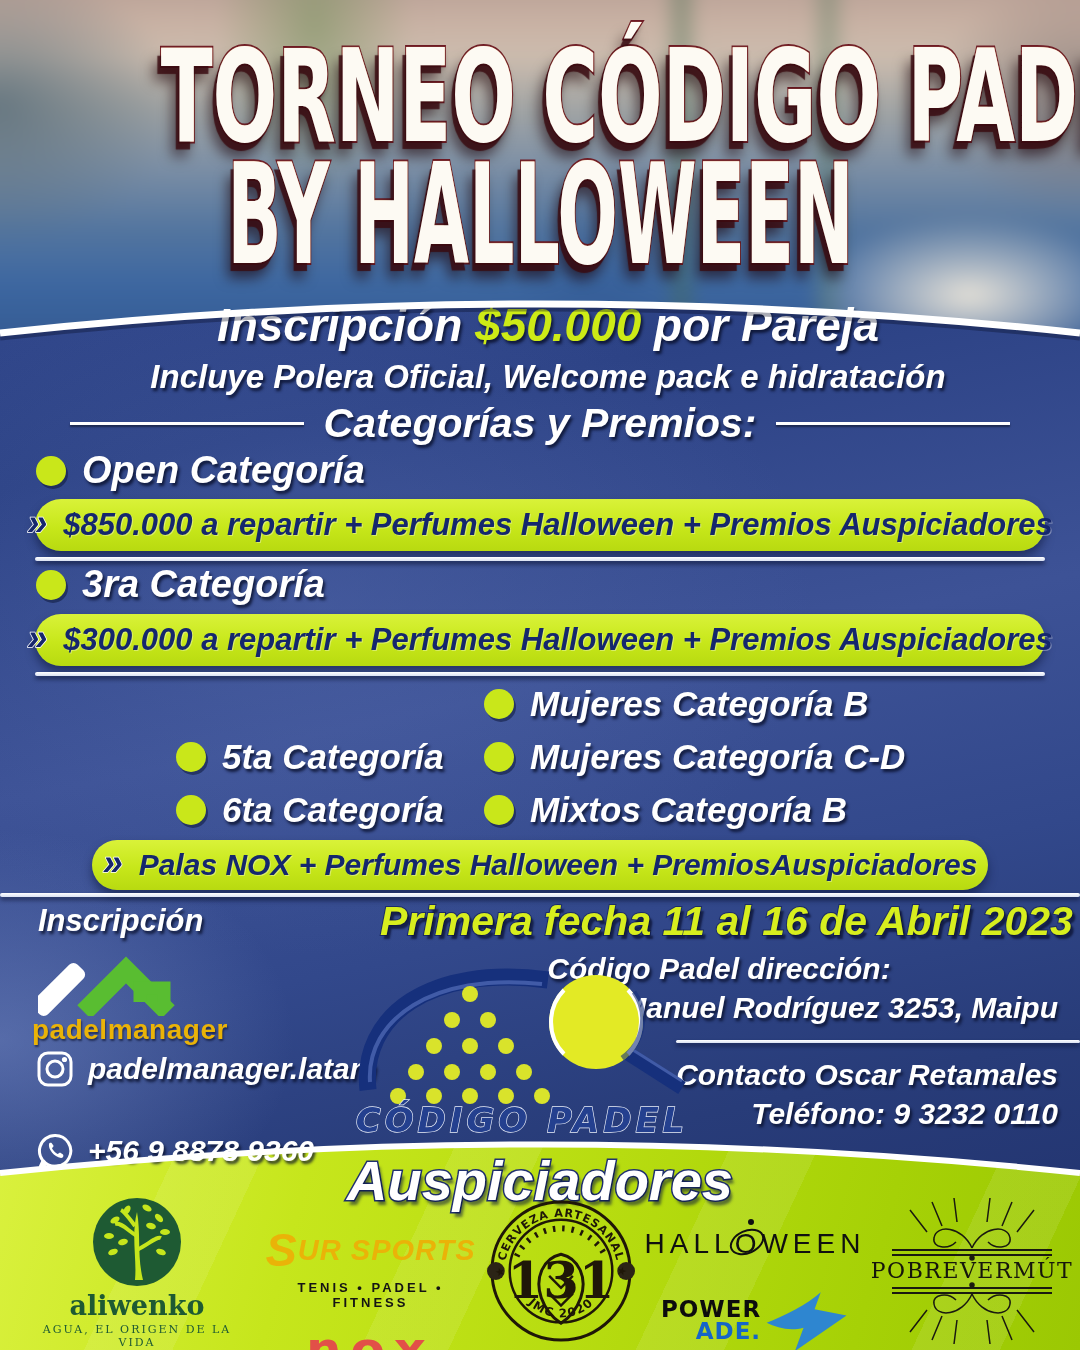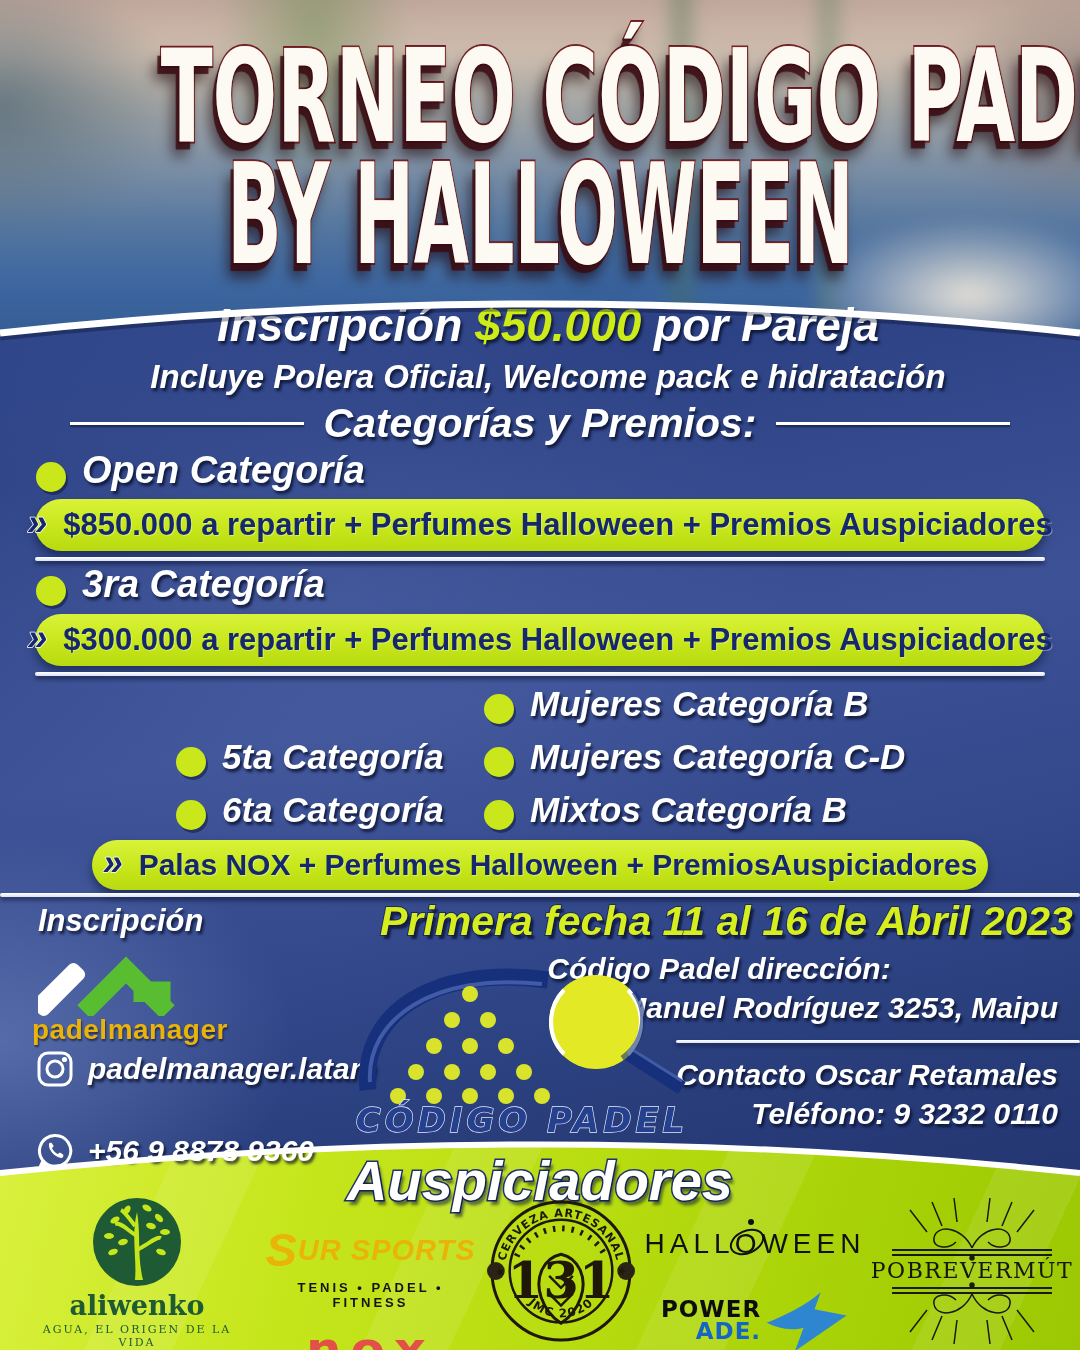--- a/index.html
+++ b/index.html
@@ -52,33 +52,33 @@
   .center{left:8px;width:1080px;text-align:center;}
   .accent{color:#cdeb16;}
   .sep{position:absolute;height:4px;z-index:5;background:linear-gradient(#ffffff,#d9e1f2);
     box-shadow:0 3px 4px rgba(5,10,35,.55);border-radius:2px;}
 
   .cat-heading{position:absolute;top:400px;left:70px;width:940px;display:flex;align-items:center;gap:20px;z-index:5;}
   .cat-heading .hline{flex:1;height:3px;background:#fff;box-shadow:0 2px 2px rgba(0,0,0,.45);}
   .cat-heading .htext{color:#fff;font-style:italic;font-weight:700;font-size:41px;
     text-shadow:2px 3px 3px rgba(8,14,40,.8);}
 
-  .cat-row{position:absolute;display:flex;align-items:flex-end;gap:16px;z-index:5;}
+  .cat-row{position:absolute;display:flex;align-items:center;gap:16px;z-index:5;}
   .bullet{width:30px;height:30px;border-radius:50%;background:#c9e71a;flex:0 0 auto;
     box-shadow:2px 3px 0 rgba(15,25,60,.55);}
   .cat-label{color:#fff;font-style:italic;font-weight:700;font-size:38px;
     text-shadow:2px 3px 3px rgba(8,14,40,.8);white-space:nowrap;}
   .cat-label.small{font-size:35px;}
 
   .banner{position:absolute;display:flex;align-items:center;justify-content:center;gap:16px;z-index:5;
     background:linear-gradient(#d9f239 0%,#c7e71a 55%,#b8da10 100%);
     border-radius:26px;box-shadow:0 6px 10px rgba(8,16,48,.5);}
   .banner .chev{font-style:italic;font-weight:700;color:#16276c;-webkit-text-stroke:1.5px #fff;
     paint-order:stroke fill;font-size:36px;line-height:1;transform:translateY(-2px);}
-  .banner .btext{color:#15276d;font-weight:700;font-size:31px;white-space:nowrap;
+  .banner .btext{color:#15276d;font-style:italic;font-weight:700;font-size:31px;white-space:nowrap;
     text-shadow:1px 1px 0 rgba(255,255,255,.35);}
 
   .outlined-yellow{color:#d7ee1e;-webkit-text-stroke:2px #1c2c66;paint-order:stroke fill;
     text-shadow:3px 4px 2px rgba(8,14,44,.7);}
 
   .rrow{position:absolute;display:flex;align-items:center;gap:14px;z-index:5;}
   .rrow .rtext{color:#fff;font-style:italic;font-weight:700;font-size:30px;
     text-shadow:2px 3px 3px rgba(8,14,40,.8);white-space:nowrap;}
 
   .brandname{position:absolute;color:#eab308;font-weight:700;font-size:28px;letter-spacing:.5px;z-index:5;

